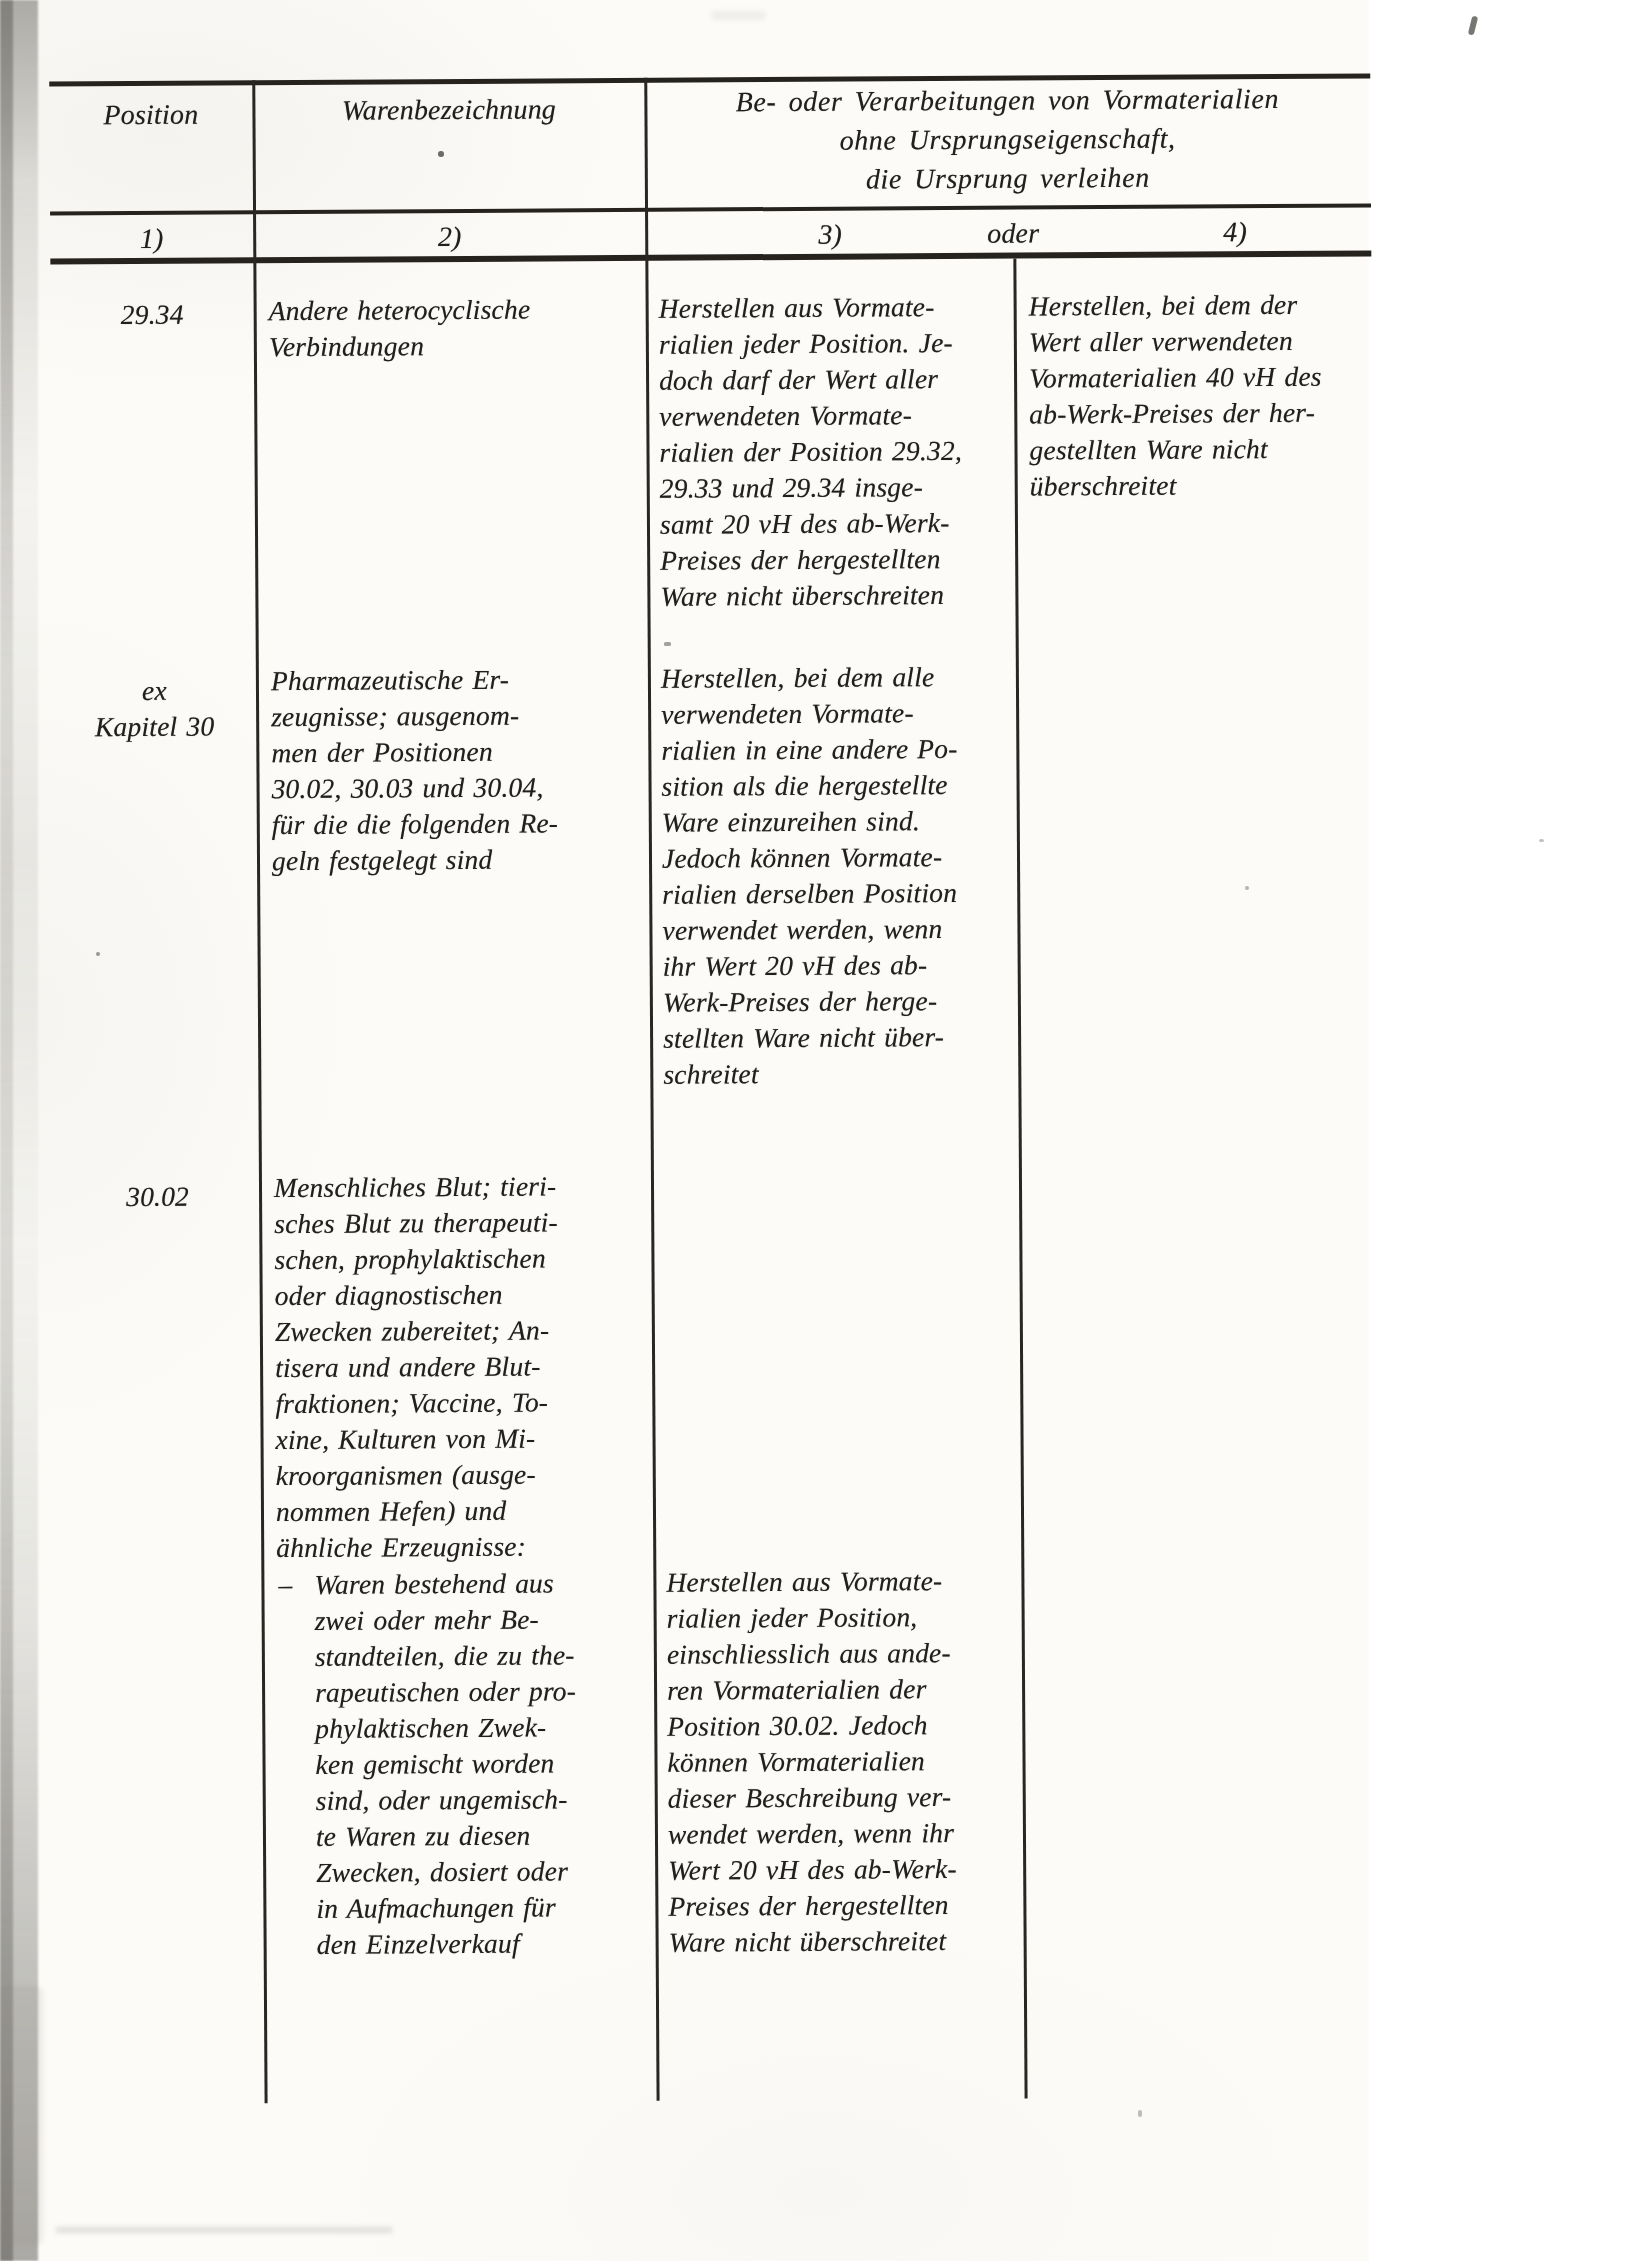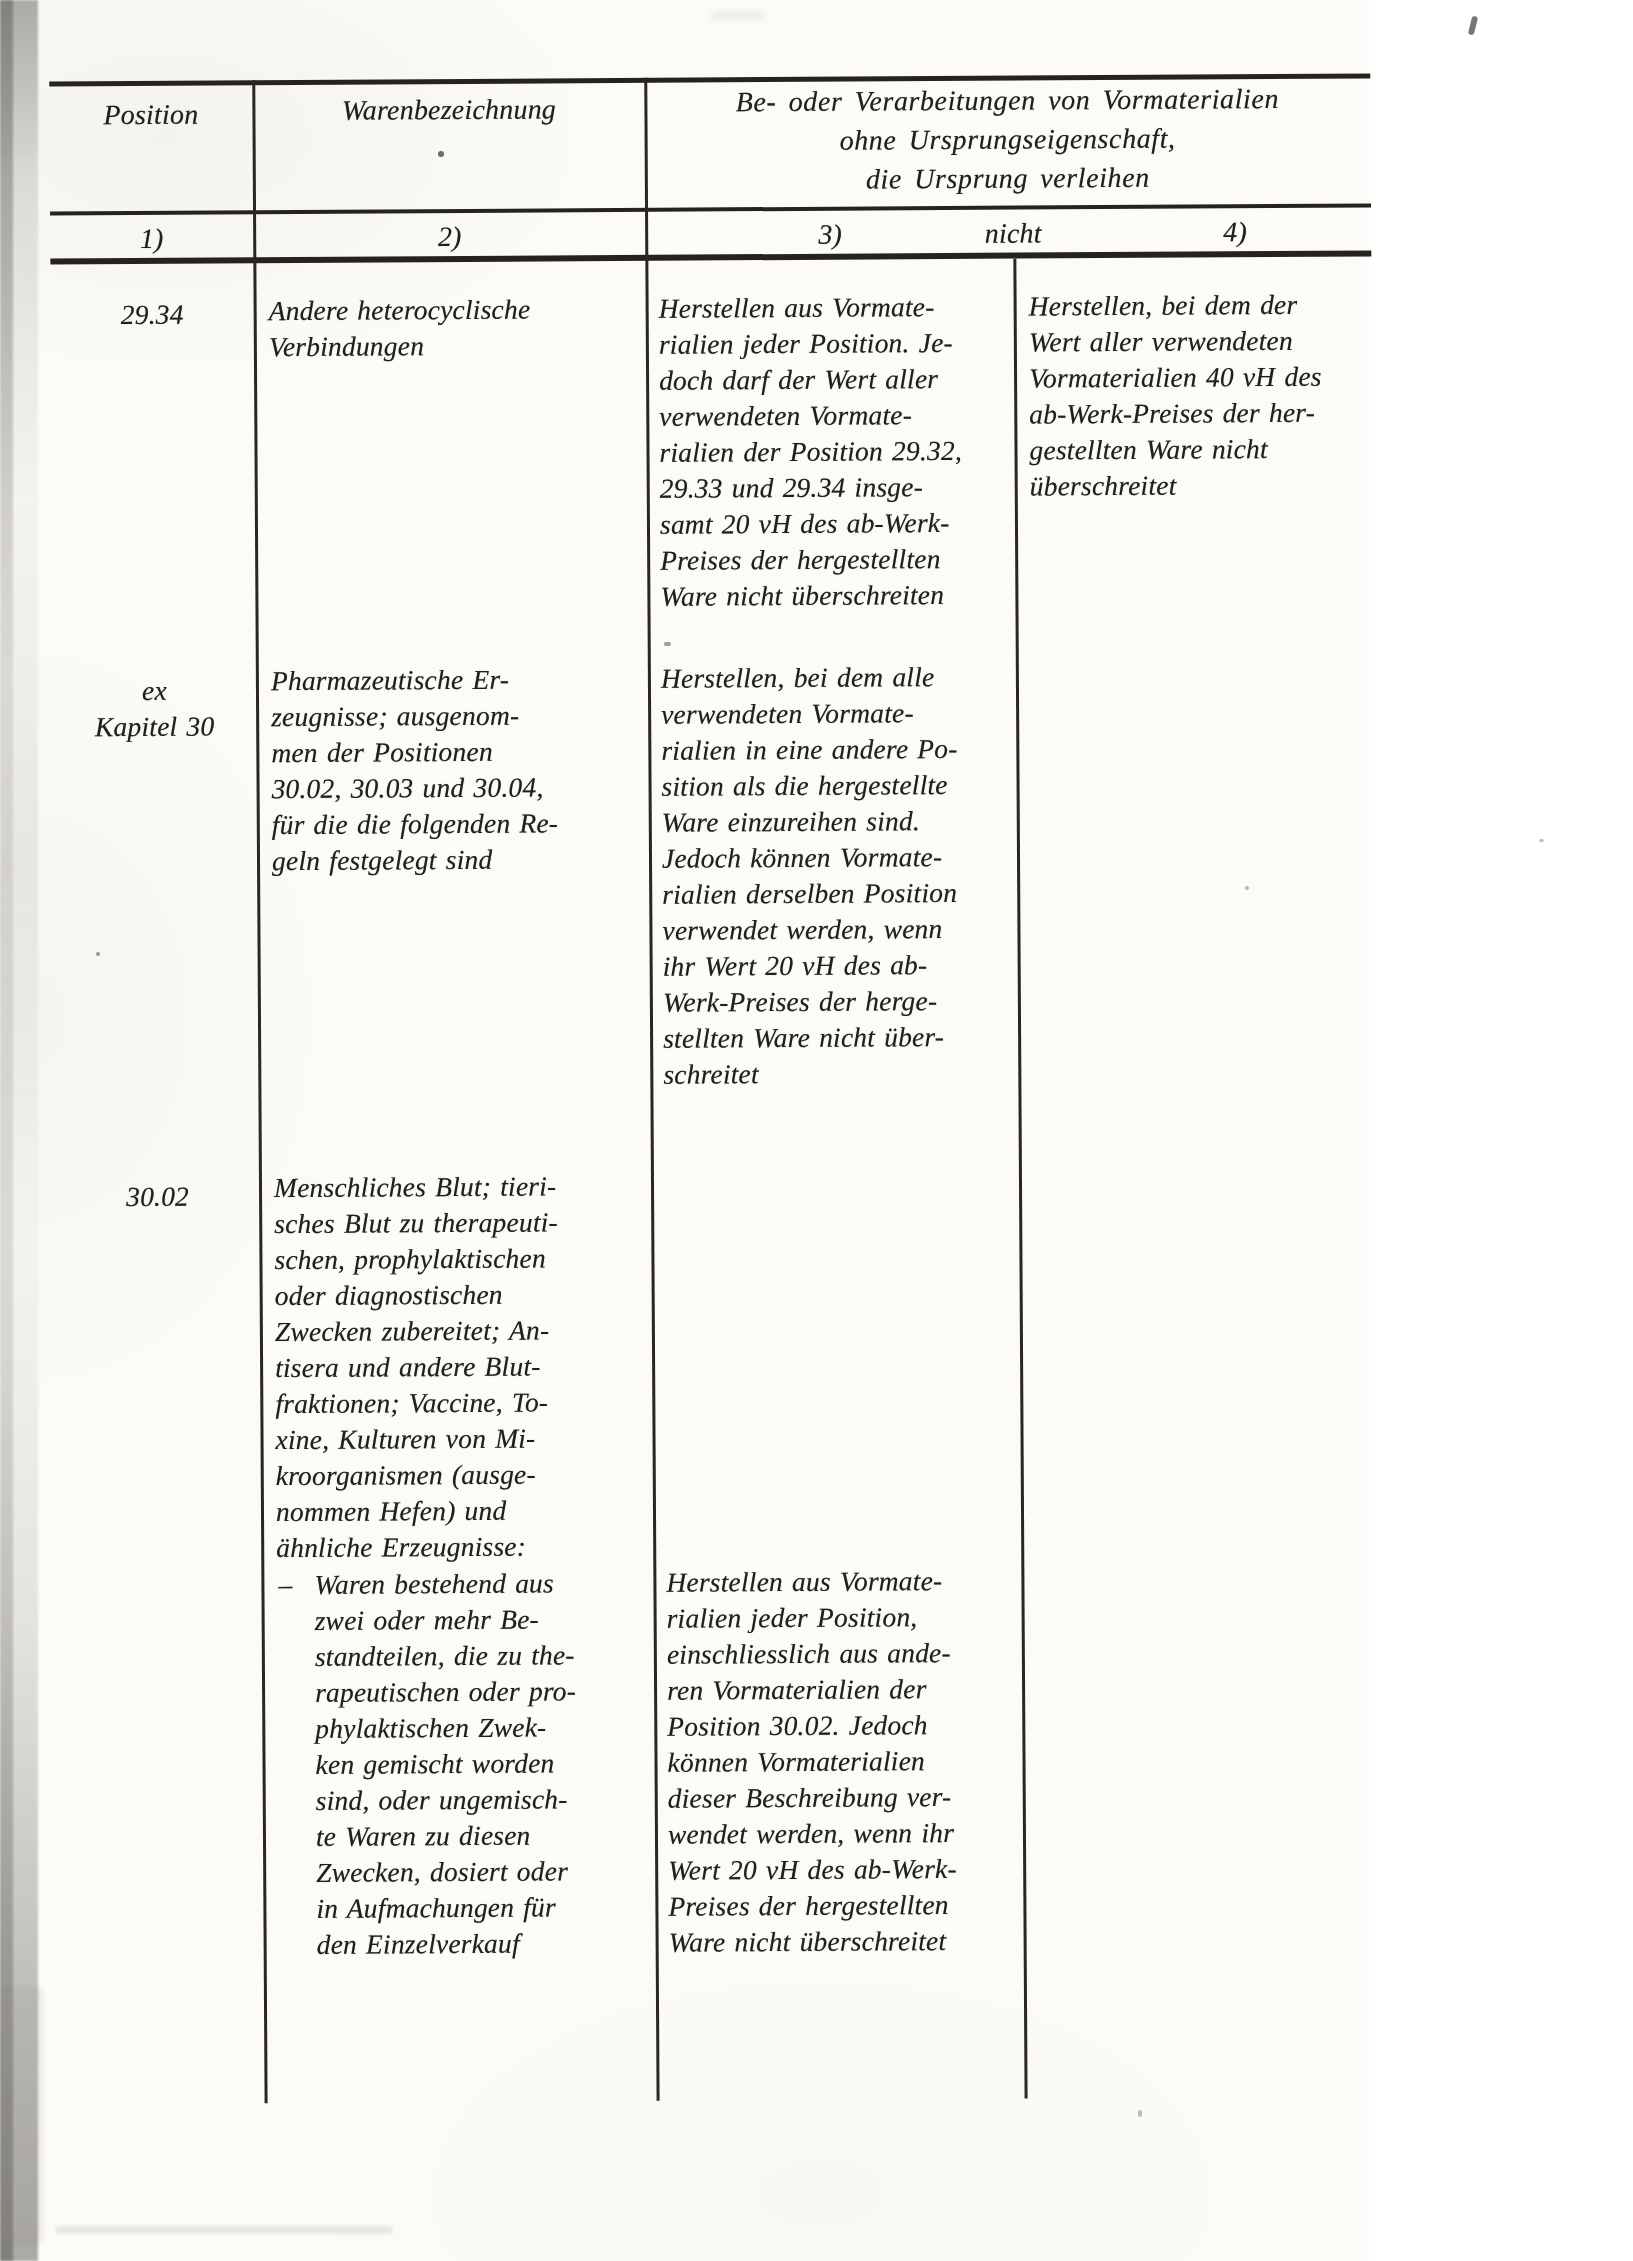--- a/index.html
+++ b/index.html
@@ -98,21 +98,21 @@
 
     <div class="cell hdr center" style="left:55px; top:93px; width:203px;">Position</div>
     <div class="cell hdr center" style="left:259px; top:90px; width:391px;">Warenbezeichnung</div>
     <div class="cell hdr hdr34 center" style="left:652px; top:82px; width:722px;">Be- oder Verarbeitungen von Vormaterialien
 ohne Ursprungseigenschaft,
 die Ursprung verleihen</div>
 
     <div class="cell nums center" style="left:55px;  top:217px; width:203px;">1)</div>
     <div class="cell nums center" style="left:259px; top:217px; width:391px;">2)</div>
     <div class="cell nums center" style="left:652px; top:217px; width:366px;">3)</div>
-    <div class="cell nums center" style="left:963px; top:217px; width:110px;">nicht</div>
+    <div class="cell nums center" style="left:963px; top:217px; width:110px;">oder</div>
     <div class="cell nums center" style="left:1193px; top:217px; width:94px;">4)</div>
 
     <div class="cell center" style="left:55px; top:293px; width:203px;">29.34</div>
     <div class="cell" style="left:273px; top:290px; width:366px;">Andere heterocyclische
 Verbindungen</div>
     <div class="cell" style="left:663px; top:290px; width:352px;">Herstellen aus Vormate-
 rialien jeder Position. Je-
 doch darf der Wert aller
 verwendeten Vormate-
 rialien der Position 29.32,

